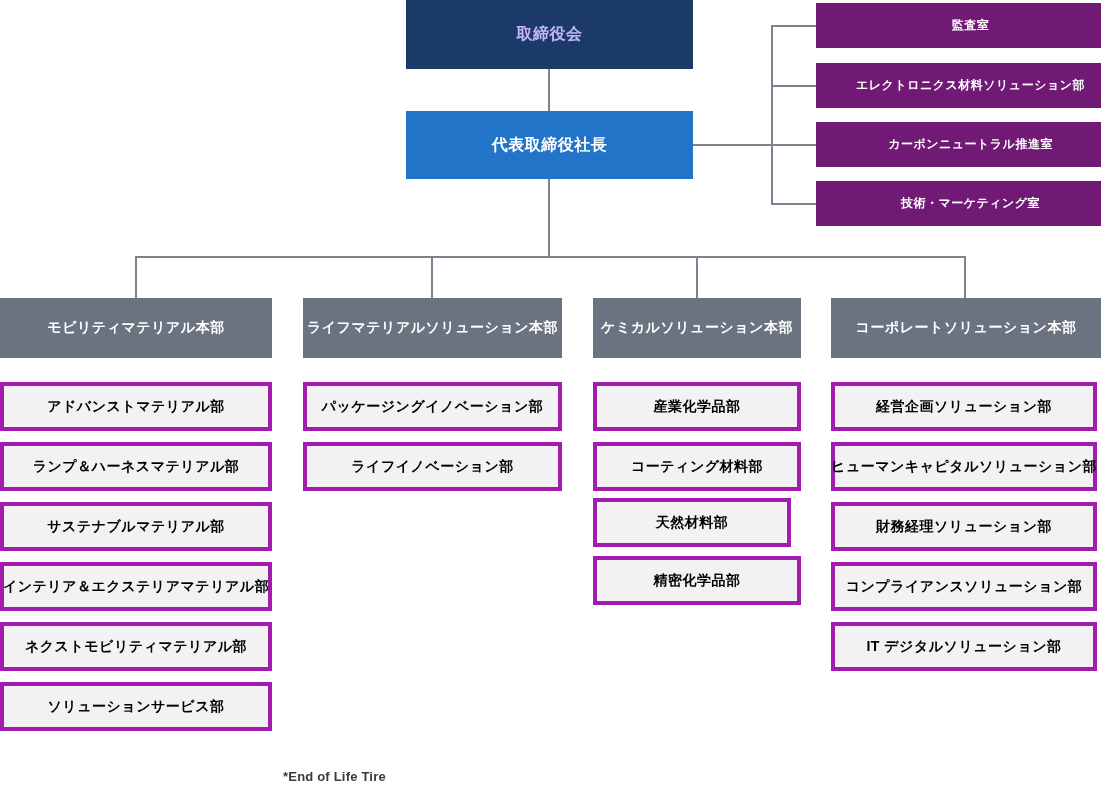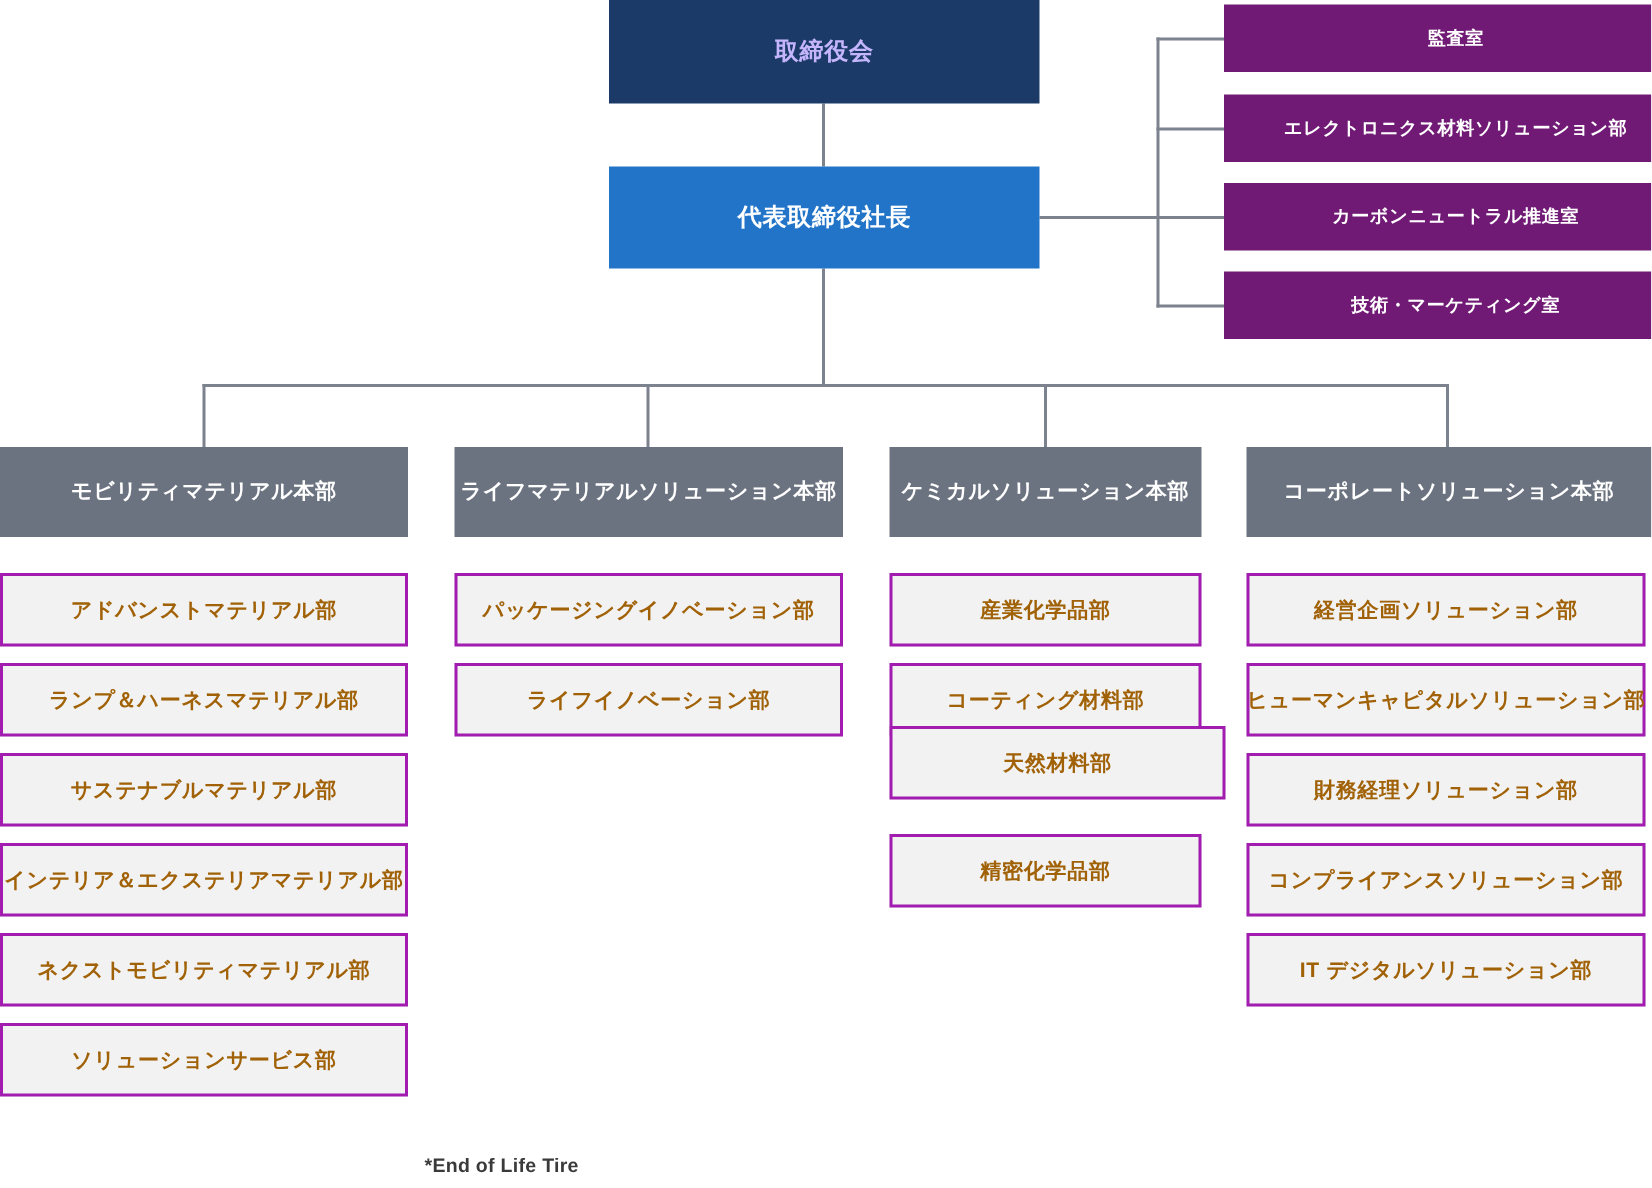--- a/index.html
+++ b/index.html
@@ -25,22 +25,22 @@
     letter-spacing: 0.5px;
     white-space: nowrap;
     box-sizing: border-box;
   }
   .navy  { background: #1b3a68; color: #c4b5fd; font-size: 16px; }
   .blue  { background: #2274c8; color: #ffffff; font-size: 16px; }
   .dark  { background: #701a75; color: #ffffff; font-size: 12px; padding-left: 24px; }
   .hq    { background: #6c7380; color: #ffffff; font-size: 14px; }
   .dept  {
     background: #f2f2f3;
-    border: 2px solid #a21caf;
-    color: #a16207;
+    border: 4px solid #a21caf;
+    color: #000000;
     font-size: 14px;
   }
   .line {
     position: absolute;
     background: #7c828e;
   }
   .footnote {
     position: absolute;
     left: 283px;
     top: 769px;
@@ -86,21 +86,21 @@
   <div class="box dept" style="left:0;top:502px;width:272px;height:49px">サステナブルマテリアル部</div>
   <div class="box dept" style="left:0;top:562px;width:272px;height:49px">インテリア＆エクステリアマテリアル部</div>
   <div class="box dept" style="left:0;top:622px;width:272px;height:49px">ネクストモビリティマテリアル部</div>
   <div class="box dept" style="left:0;top:682px;width:272px;height:49px">ソリューションサービス部</div>
 
   <div class="box dept" style="left:303px;top:382px;width:259px;height:49px">パッケージングイノベーション部</div>
   <div class="box dept" style="left:303px;top:442px;width:259px;height:49px">ライフイノベーション部</div>
 
   <div class="box dept" style="left:593px;top:382px;width:208px;height:49px">産業化学品部</div>
   <div class="box dept" style="left:593px;top:442px;width:208px;height:49px">コーティング材料部</div>
-  <div class="box dept" style="left:593px;top:484px;width:224px;height:49px">天然材料部</div>
+  <div class="box dept" style="left:593px;top:498px;width:198px;height:49px">天然材料部</div>
   <div class="box dept" style="left:593px;top:556px;width:208px;height:49px">精密化学品部</div>
 
   <div class="box dept" style="left:831px;top:382px;width:266px;height:49px">経営企画ソリューション部</div>
   <div class="box dept" style="left:831px;top:442px;width:266px;height:49px">ヒューマンキャピタルソリューション部</div>
   <div class="box dept" style="left:831px;top:502px;width:266px;height:49px">財務経理ソリューション部</div>
   <div class="box dept" style="left:831px;top:562px;width:266px;height:49px">コンプライアンスソリューション部</div>
   <div class="box dept" style="left:831px;top:622px;width:266px;height:49px">IT デジタルソリューション部</div>
 
   <div class="footnote">*End of Life Tire</div>
 

